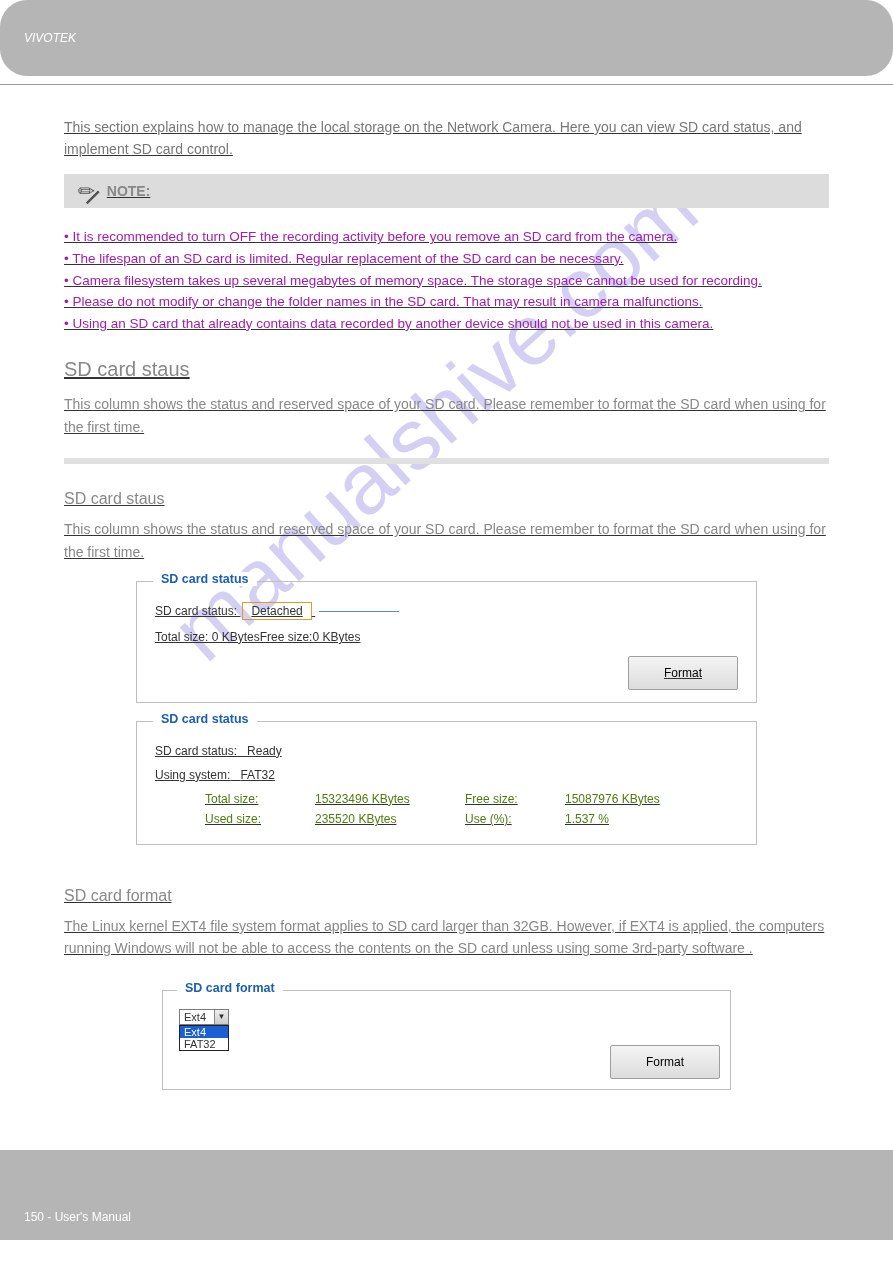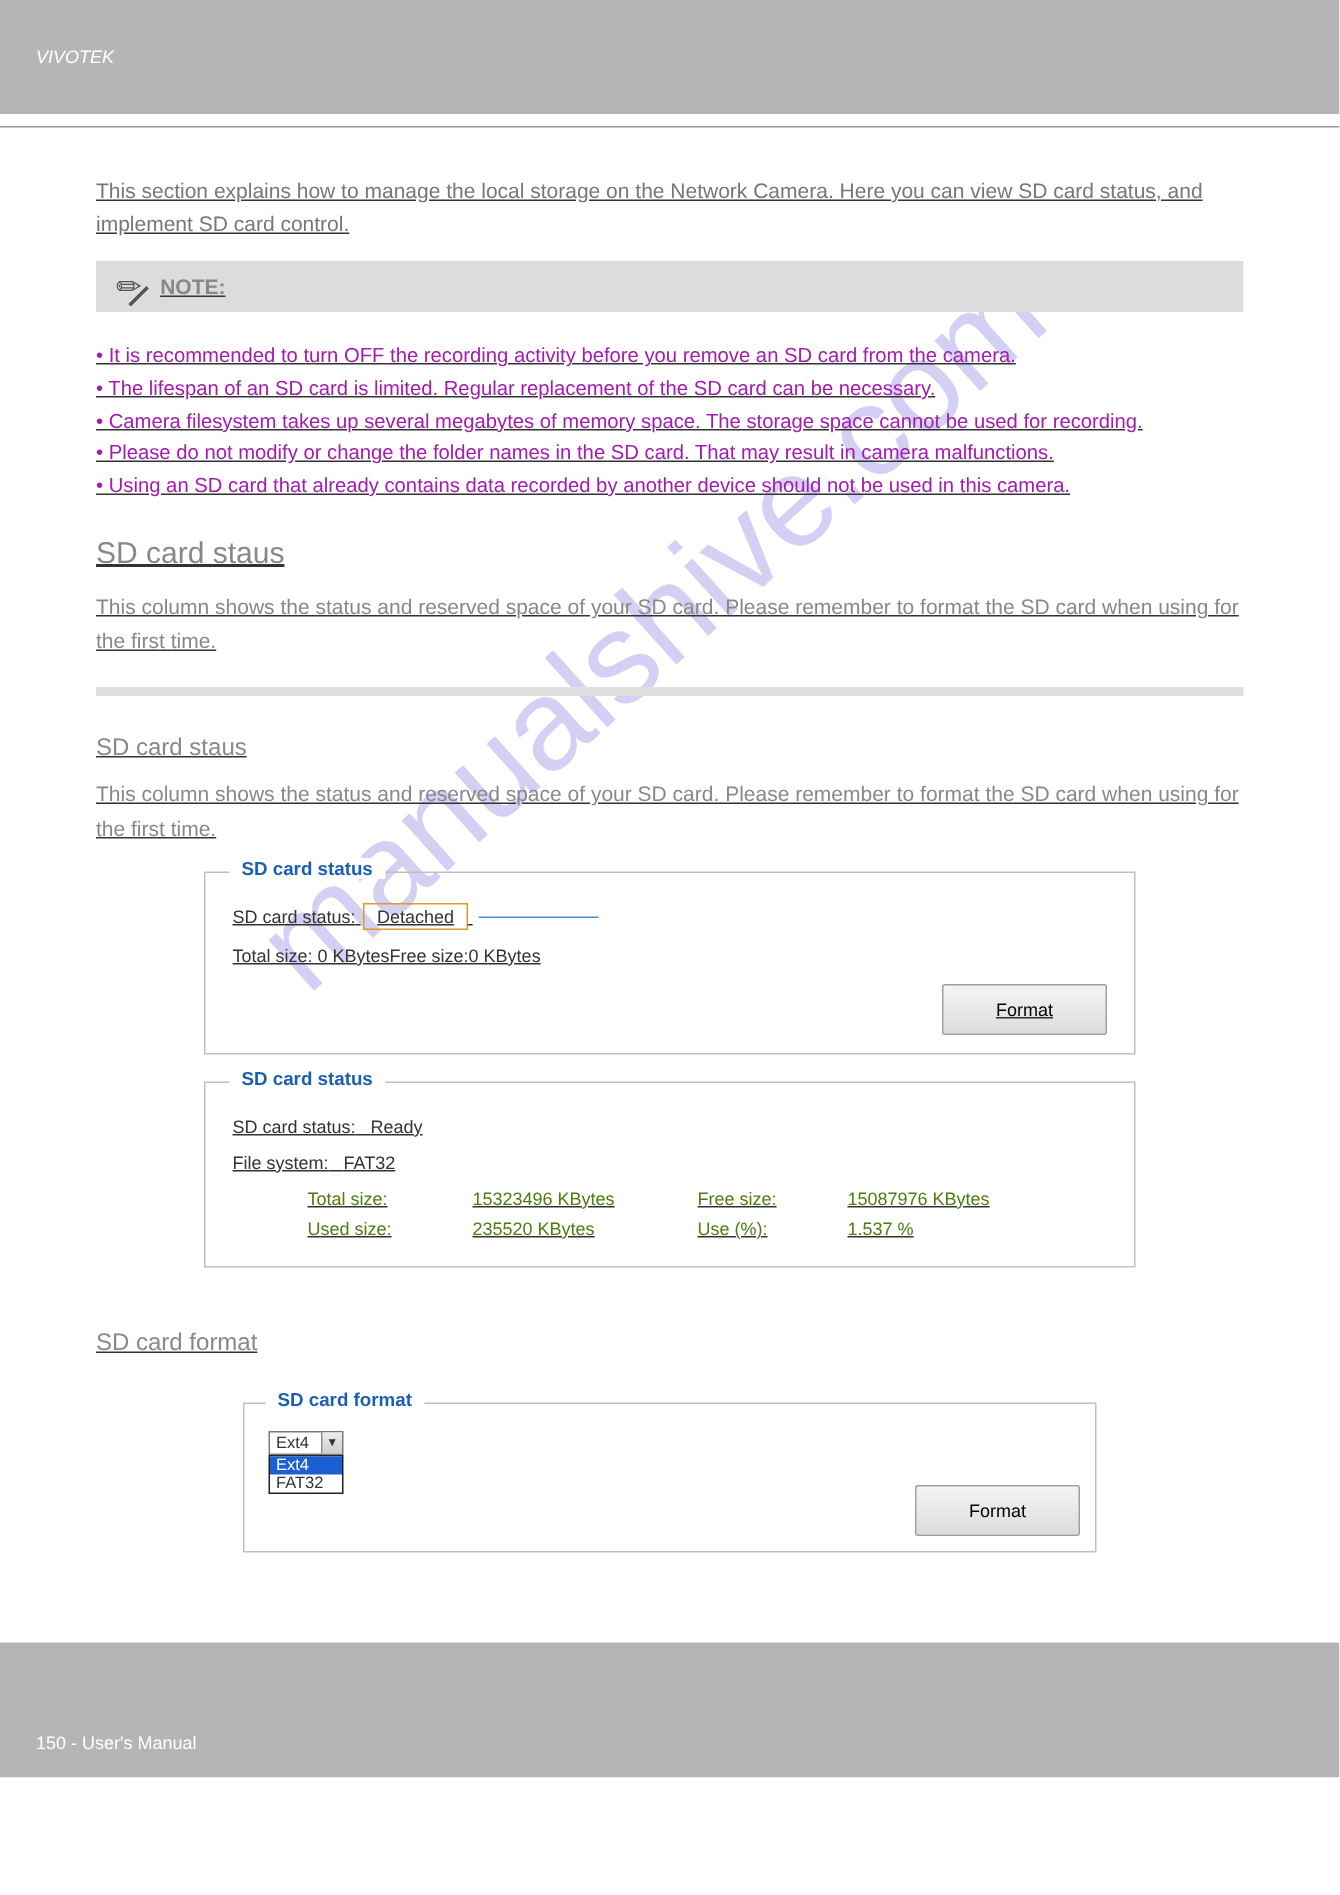--- a/index.html
+++ b/index.html
@@ -16,20 +16,21 @@
     background: #b5b5b5;
     height: 76px;
     width: 100%;
     display: flex;
     align-items: center;
     justify-content: space-between;
     padding: 0 24px;
     color: #fff;
     font-size: 12px;
     font-style: italic;
+    border-radius: 27px;
   }
   .hr-top {
     border: 0;
     border-top: 1px solid #9a9a9a;
     margin: 8px 0 0 0;
   }
   .content {
     padding: 32px 64px 0 64px;
     position: relative;
     text-decoration: underline;
@@ -250,39 +251,40 @@
     <button class="format-btn">Format</button>
   </div>
 
   <div class="panel">
     <span class="panel-legend">SD card status</span>
     <div class="kv">
       <span>SD card status:</span>&nbsp;&nbsp;
       <span>Ready</span>
     </div>
     <div class="kv">
-      <span>File system:</span>&nbsp;&nbsp;
+      <span>Using system:</span>&nbsp;&nbsp;
       <span>FAT32</span>
     </div>
     <div class="stats-row">
       <span>Total size:</span>
       <span>15323496  KBytes</span>
       <span>Free size:</span>
       <span>15087976  KBytes</span>
     </div>
     <div class="stats-row">
       <span>Used size:</span>
       <span>235520  KBytes</span>
       <span>Use (%):</span>
       <span>1.537 %</span>
     </div>
   </div>
 
   <div style="height:30px"></div>
   <div class="subheading">SD card format</div>
+  <div class="section-desc">The Linux kernel EXT4 file system format applies to SD card larger than 32GB. However, if EXT4 is applied, the computers running Windows will not be able to access the contents on the SD card unless using some 3rd-party software .</div>
 
   <div class="format-panel">
     <span class="panel-legend">SD card format</span>
 
     <div class="select-wrap">
       <div class="fake-select">
         <span>Ext4</span>
         <span class="arrow-box">▼</span>
       </div>
       <div class="option-list">

